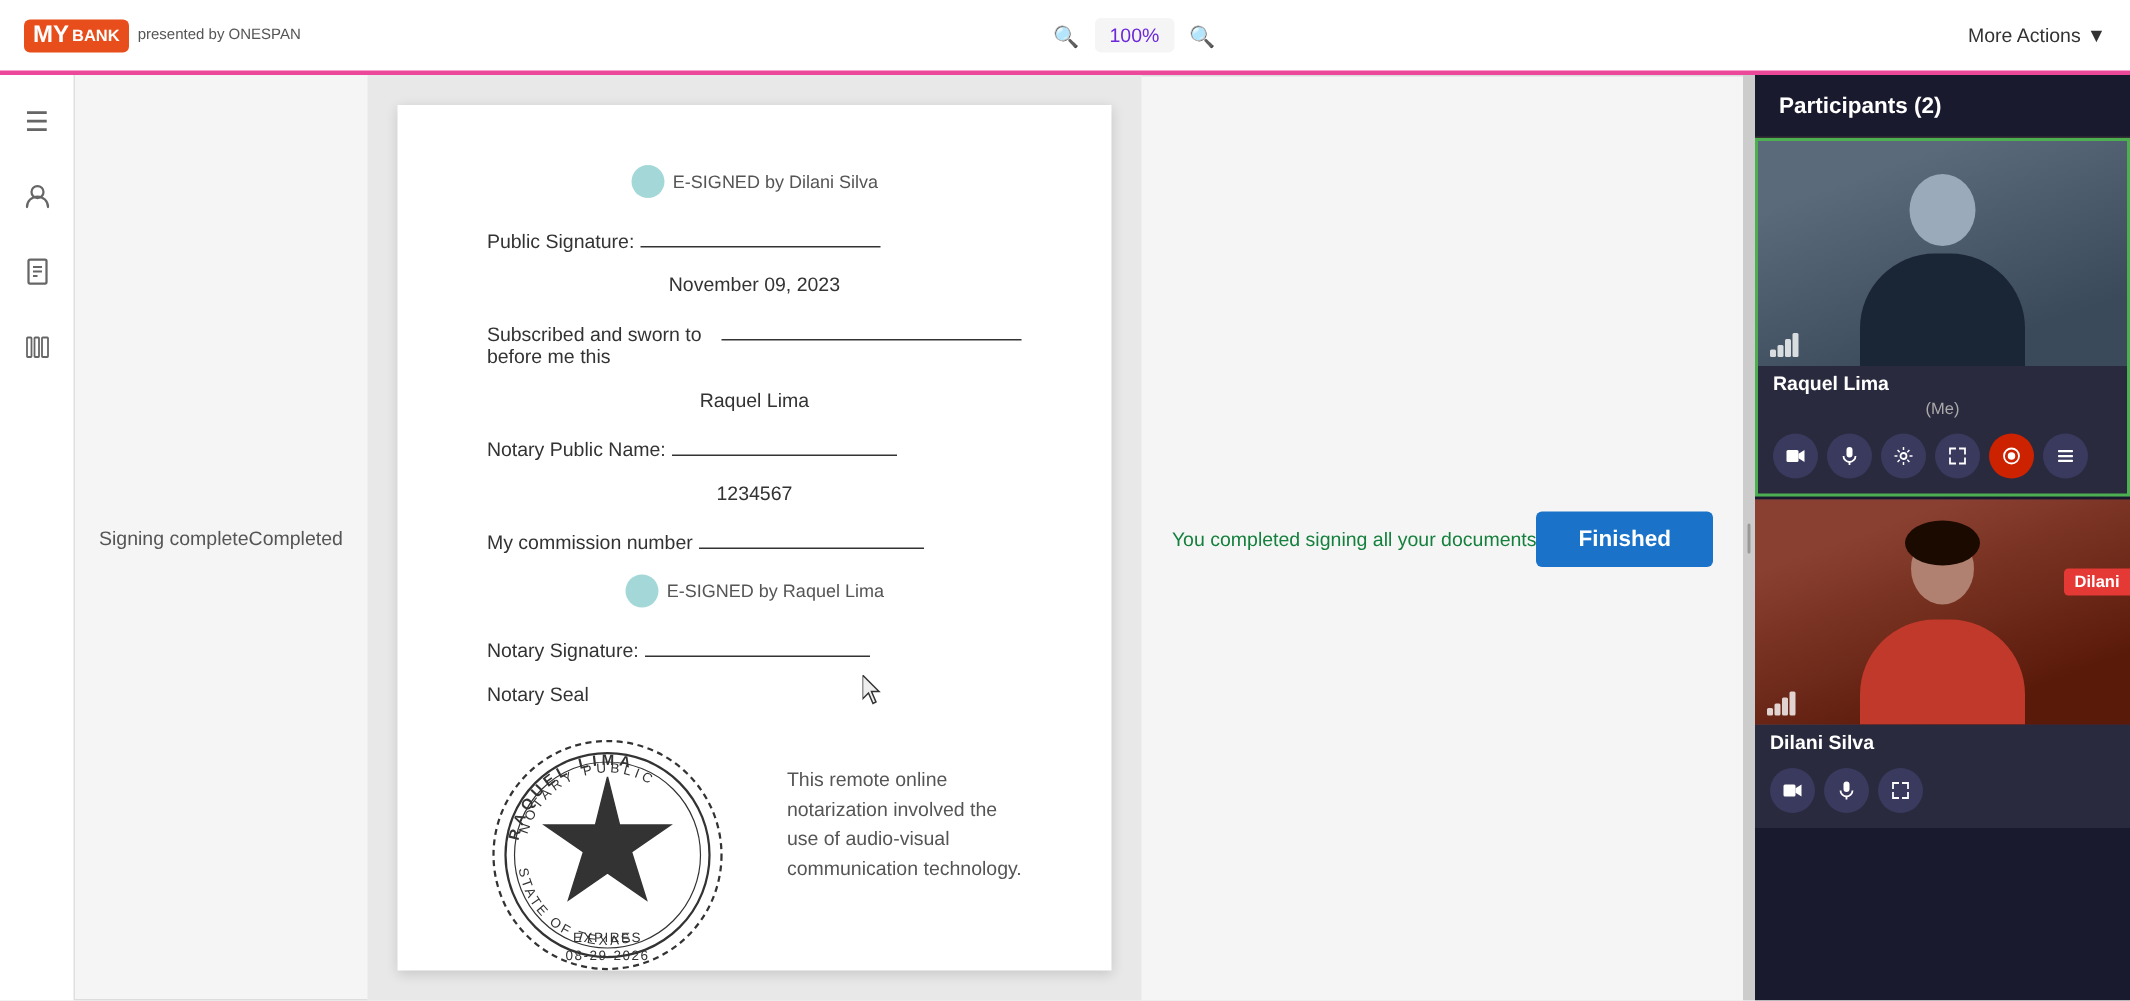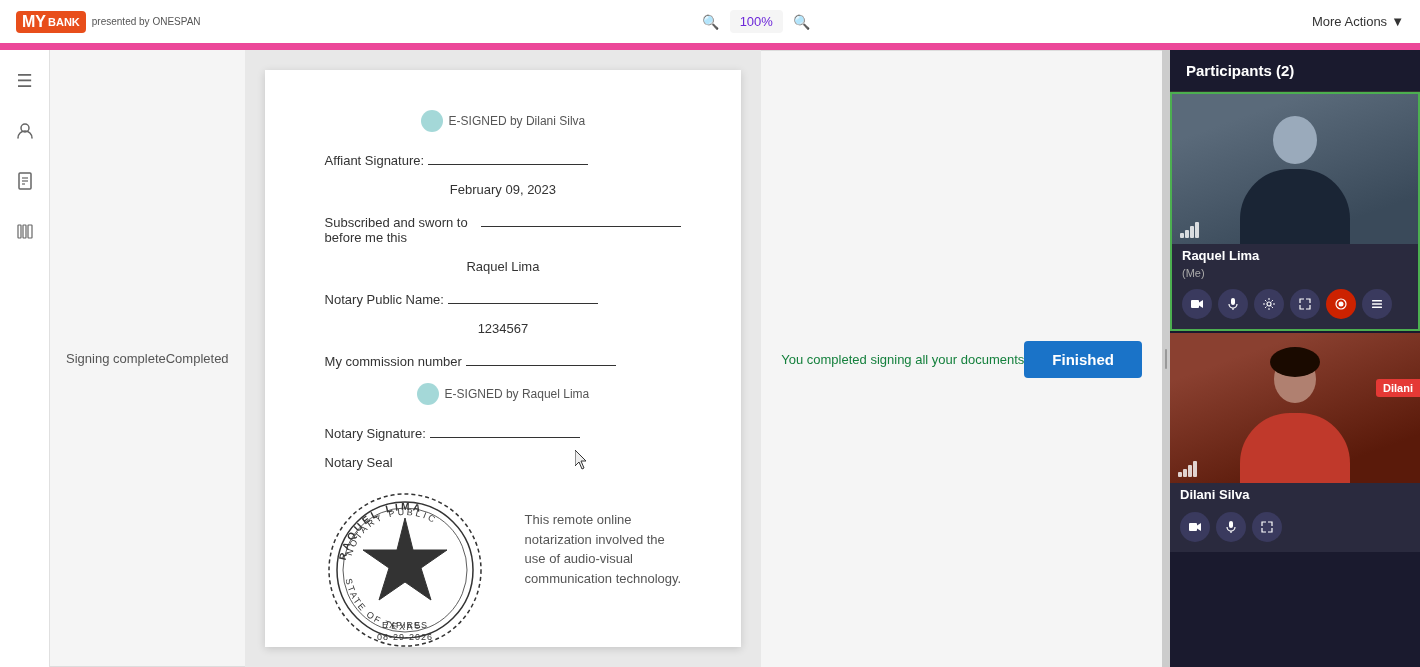--- a/index.html
+++ b/index.html
@@ -5,21 +5,21 @@
     * { box-sizing: border-box; margin: 0; padding: 0; }
     body { font-family: Arial, sans-serif; background: #f0f0f0; width: 1420px; height: 667px; overflow: hidden; display: flex; flex-direction: column; }
 
     
     .header {
       height: 50px;
       background: #fff;
       display: flex;
       align-items: center;
       padding: 0 16px;
-      border-bottom: 7px solid #ec4899;
+      border-bottom: 3px solid #ec4899;
       position: relative;
       z-index: 10;
     }
     .logo-area {
       display: flex;
       align-items: center;
       gap: 6px;
       min-width: 160px;
     }
     .logo-badge {
@@ -249,20 +249,21 @@
     .participant-name {
       font-size: 13px;
       font-weight: 600;
       color: #fff;
       padding: 4px 10px;
     }
     .participant-sub {
       font-size: 11px;
       color: #aaa;
       padding: 0 10px 4px;
+      text-align: center;
     }
     .participant-controls {
       display: flex;
       gap: 6px;
       padding: 6px 10px 10px;
       align-items: center;
       flex-wrap: wrap;
     }
     .ctrl-btn {
       width: 30px;
@@ -371,26 +372,26 @@
       <div class="document-page">
 
         <div class="doc-line centered">
           <span class="e-signed-badge">
             <span class="esign-circle"></span>
             <span>E-SIGNED by Dilani Silva</span>
           </span>
         </div>
 
         <div class="doc-line label-inline">
-          <span>Affiant Signature:</span>
+          <span>Public Signature:</span>
           <span class="underline-field"></span>
         </div>
 
         <div class="doc-line centered" style="margin-top:10px;">
-          <span>February 09, 2023</span>
+          <span>November 09, 2023</span>
         </div>
 
         <div class="doc-line label-inline">
           <span>Subscribed and sworn to before me this</span>
           <span class="underline-field" style="min-width:200px;"></span>
         </div>
 
         <div class="doc-line centered" style="margin-top:10px;">
           <span>Raquel Lima</span>
         </div>

